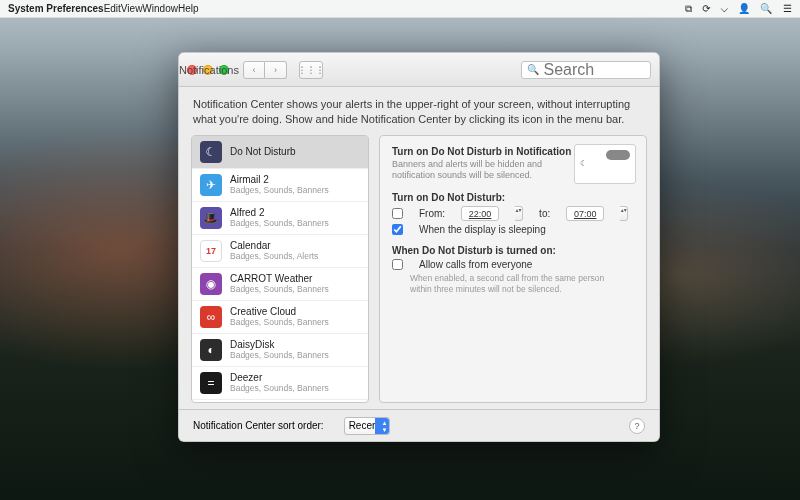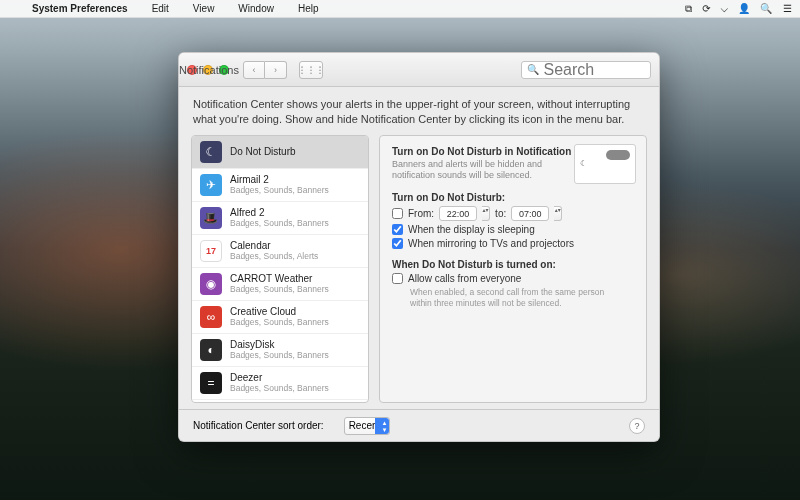--- a/index.html
+++ b/index.html
@@ -2,21 +2,21 @@
 <html><head>
 <meta charset="utf-8">
 <style>
 * { box-sizing: border-box; margin: 0; padding: 0; font-family: -apple-system, "Helvetica Neue", Arial, sans-serif; }
 body { width: 800px; height: 500px; overflow: hidden; background: linear-gradient(to bottom, #a8b8c0 0%, #8ea0a8 15%, #5c6b72 40%, #3a4248 60%, #1a2420 100%); position: relative; }
 .wallpaper { position: absolute; inset: 0; background:
   radial-gradient(ellipse 400px 200px at 15% 50%, rgba(180,100,60,0.5) 0%, transparent 60%),
   radial-gradient(ellipse 300px 150px at 85% 55%, rgba(160,120,80,0.35) 0%, transparent 60%),
   linear-gradient(to bottom, #b8c4cc 0%, #9aa8b0 10%, #7a8890 20%, #4a5860 35%, #2c3438 50%, #1a241c 70%, #0e1812 100%);
 }
-.menubar { position: absolute; top: 0; left: 0; right: 0; height: 18px; background: rgba(248,248,248,0.95); display: flex; align-items: center; font-size: 10px; padding: 0 8px; gap: 24px; color: #222; border-bottom: 1px solid rgba(0,0,0,0.1); }
+.menubar { position: absolute; top: 0; left: 0; right: 0; height: 18px; background: rgba(248,248,248,0.95); display: flex; align-items: center; font-size: 10px; padding: 0 8px; gap: 0; color: #222; border-bottom: 1px solid rgba(0,0,0,0.1); }
 .menubar .apple { font-size: 11px; }
 .menubar .app-name { font-weight: 600; }
 .menubar .spacer { flex: 1; }
 .menubar .right-icons { display: flex; gap: 10px; align-items: center; font-size: 10px; }
 .window { position: absolute; left: 178px; top: 52px; width: 482px; height: 390px; background: #ececec; border-radius: 6px; box-shadow: 0 10px 40px rgba(0,0,0,0.5); overflow: hidden; display: flex; flex-direction: column; border: 1px solid rgba(0,0,0,0.15); }
 .titlebar { height: 34px; background: linear-gradient(to bottom, #f6f6f6, #e4e4e4); border-bottom: 1px solid #c8c8c8; display: flex; align-items: center; padding: 0 8px; gap: 6px; position: relative; }
 .traffic { display: flex; gap: 6px; }
 .tl { width: 10px; height: 10px; border-radius: 50%; border: 0.5px solid rgba(0,0,0,0.15); }
 .tl.red { background: #ff5f57; } .tl.yellow { background: #ffbd2e; } .tl.green { background: #28c940; }
 .nav-btns { display: flex; margin-left: 8px; }
@@ -34,23 +34,23 @@
 .sb-item.selected { background: #d8d8d8; }
 .sb-icon { width: 22px; height: 22px; border-radius: 4px; flex-shrink: 0; display:flex; align-items:center; justify-content:center; font-size:12px; color:#fff;}
 .sb-text .name { font-size: 10px; color: #222; }
 .sb-text .sub { font-size: 8.5px; color: #9a9a9a; }
 .detail { flex: 1; border: 1px solid #c8c8c8; border-radius: 4px; background: #f4f4f4; padding: 10px 12px; font-size: 10px; color: #333; overflow: hidden; position: relative; }
 .detail h4 { font-size: 10px; font-weight: 600; margin-bottom: 2px; }
 .detail .desc { font-size: 9px; color: #8a8a8a; margin-bottom: 10px; line-height: 1.3; max-width: 160px;}
 .preview { position: absolute; right: 10px; top: 8px; width: 62px; height: 40px; background: #fff; border: 1px solid #d0d0d0; border-radius: 3px; }
 .preview::after { content:""; position:absolute; right:5px; top:5px; width:24px; height:10px; background:#888; border-radius:5px;}
 .preview::before { content:"☾"; position:absolute; left:5px; top:14px; font-size:8px; color:#555;}
-.opt { display: flex; align-items: center; gap: 5px; margin: 3px 0; font-size: 10px; }
+.opt { display: flex; align-items: center; gap: 16px; margin: 3px 0; font-size: 10px; }
 .opt input[type=checkbox] { width: 11px; height: 11px; accent-color: #2f7bf6; }
-.time-box { width: 38px; height: 15px; background: #fff; border: 1px solid #c4c4c4; border-radius: 3px; font-size: 9px; text-align: center; display: inline-flex; align-items:center; justify-content:center; }
+.time-box { width: 38px; height: 15px; background: #fff; border: 1px solid #c4c4c4; border-radius: 3px; font-size: 9px; text-align: center; display: inline-flex; align-items:center; justify-content:center;text-decoration:underline; }
 .stepper { width:8px; height:15px; border:1px solid #c4c4c4; border-left:none; border-radius:0 3px 3px 0; background:linear-gradient(#fff,#eee); font-size:6px; display:flex; flex-direction:column; line-height:6px; color:#666; text-align:center;}
 .section-title { font-weight: 600; margin-top: 10px; margin-bottom: 3px; }
 .sub-note { font-size: 8.5px; color: #9a9a9a; margin-left: 18px; line-height: 1.25; margin-top:2px; max-width: 200px;}
 .footer { height: 32px; border-top: 1px solid #c8c8c8; background: #ececec; display: flex; align-items: center; padding: 0 14px; font-size: 10px; gap: 20px; }
 .select { height: 18px; background: linear-gradient(#fff,#f4f4f4); border: 1px solid #bcbcbc; border-radius: 3px; padding: 0 4px; font-size: 10px; display: flex; align-items: center; gap: 20px; position: relative; }
 .select::after { content:""; position:absolute; right:0; top:0; bottom:0; width:14px; background:#3b82f6; border-radius:0 3px 3px 0; }
 .select .chev { position:absolute; right:3px; color:#fff; font-size:7px; z-index:1; line-height:7px;}
 .help { margin-left: auto; width: 16px; height: 16px; border: 1px solid #bbb; border-radius: 50%; display:flex; align-items:center; justify-content:center; font-size:9px; color:#666; background:#fff;}
 </style>
 </head>
@@ -174,24 +174,20 @@
         <span class="time-box">22:00</span>
           <span class="stepper">▴▾</span>
         <span>to:</span>
         <span class="time-box">07:00</span>
           <span class="stepper">▴▾</span>
       </div>
       <div class="opt">
         <input type="checkbox" checked="" style="">
         <span>When the display is sleeping</span>
       </div>
-      <div class="opt">
-        <input type="checkbox" checked="" style="">
-        <span>When mirroring to TVs and projectors</span>
-      </div>
 
       <div class="section-title">When Do Not Disturb is turned on:</div>
       <div class="opt">
         <input type="checkbox" style="">
         <span>Allow calls from everyone</span>
       </div>
       <div class="sub-note">When enabled, a second call from the same person within three minutes will not be silenced.</div>
     </div>
   </div>
 

